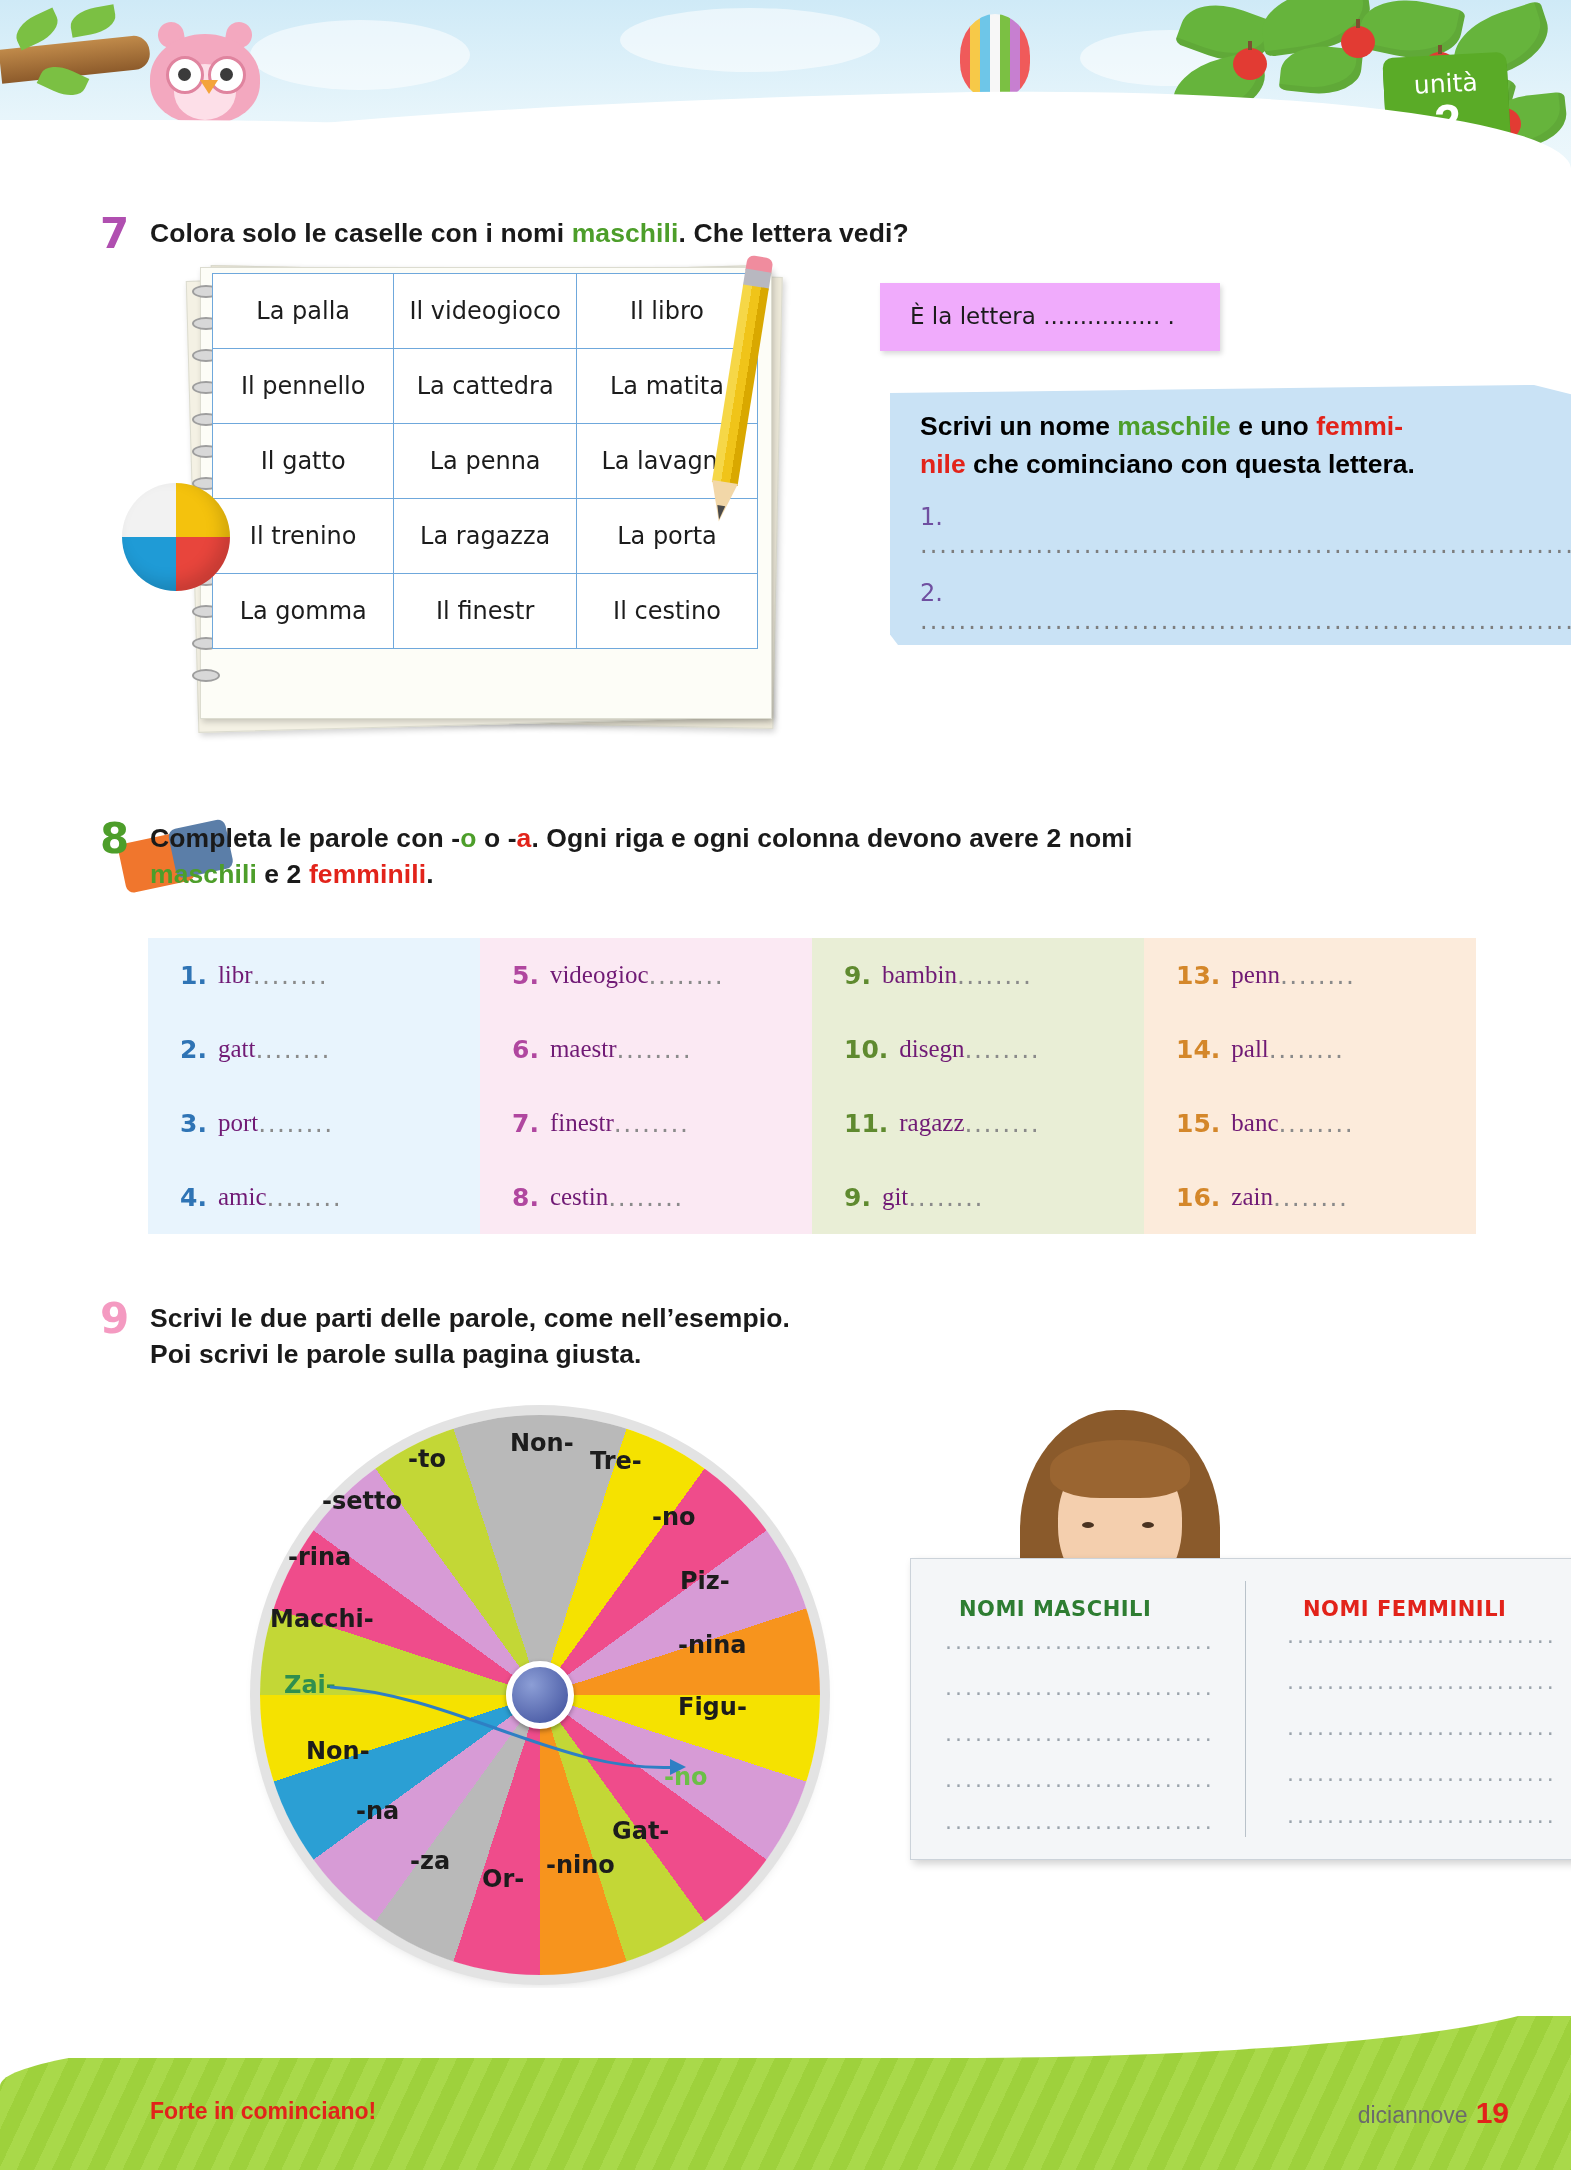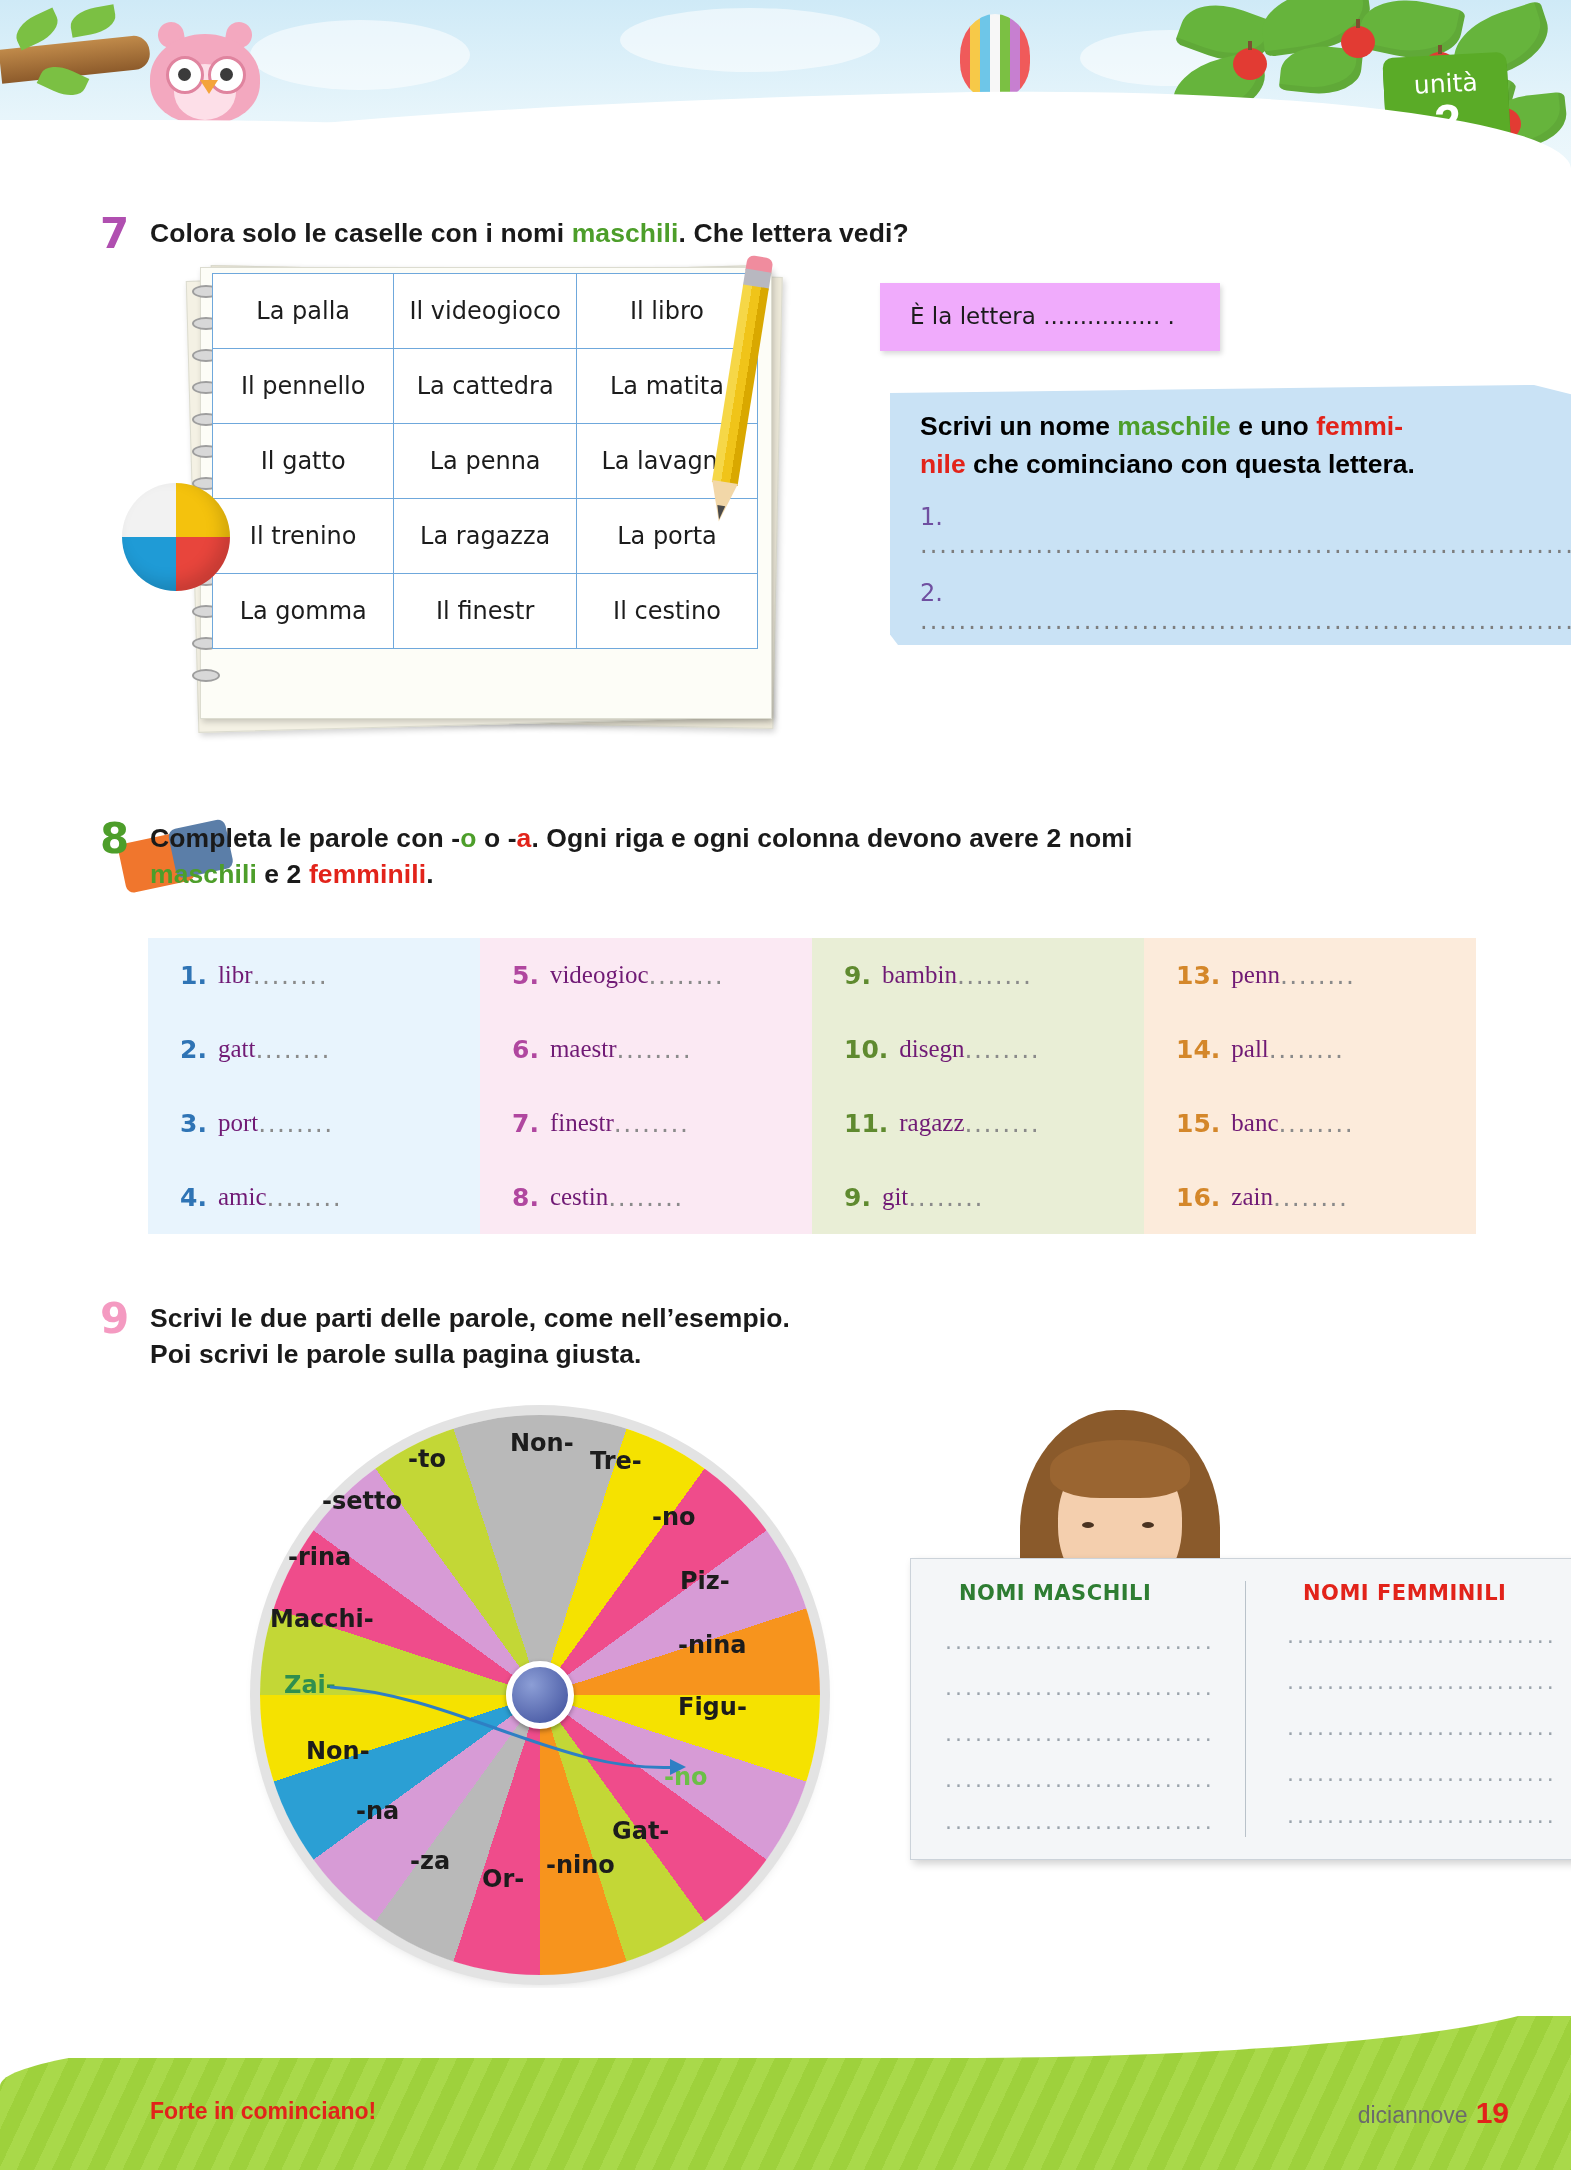--- a/index.html
+++ b/index.html
@@ -173,21 +173,21 @@
   .g-eye.l{left:152px;} .g-eye.r{left:212px;}
   .g-smile{position:absolute;left:172px;top:150px;width:38px;height:16px;border-bottom:4px solid #b96a6a;border-radius:0 0 50% 50%;}
   .g-body{position:absolute;left:96px;top:196px;width:200px;height:150px;background:#f2f2f2;border-radius:24px 24px 0 0;}
   .g-armL{position:absolute;left:66px;top:228px;width:54px;height:92px;background:#f4cfae;border-radius:24px;transform:rotate(12deg);}
   .g-armR{position:absolute;left:268px;top:228px;width:54px;height:92px;background:#f4cfae;border-radius:24px;transform:rotate(-12deg);}
   .signboard{
     position:absolute;left:810px;top:258px;width:670px;height:300px;background:#f4f6f8;
     border:1px solid #ccd3da;box-shadow:3px 4px 8px rgba(0,0,0,.18);
   }
   .sign-div{position:absolute;left:334px;top:22px;width:1px;height:256px;background:#b9c2ca;}
-  .sign-h{position:absolute;top:22px;font-size:21px;font-weight:bold;letter-spacing:.5px;font-family:"DejaVu Sans",sans-serif;}
+  .sign-h{position:absolute;top:38px;font-size:21px;font-weight:bold;letter-spacing:.5px;font-family:"DejaVu Sans",sans-serif;}
   .sign-h.l{left:48px;color:#2e7d32;}
   .sign-h.r{left:392px;color:#e2231a;}
   .sl{position:absolute;font-size:22px;color:#9aa3ab;letter-spacing:3px;font-family:"DejaVu Sans",sans-serif;}
   
   .footer{
     position:absolute;left:0;top:1988px;width:1571px;height:182px;overflow:hidden;
   }
   .footer .band{
     position:absolute;left:0;top:28px;width:1571px;height:160px;
     background:repeating-linear-gradient(115deg,#a9d94a 0 16px,#9ed13c 16px 32px);

